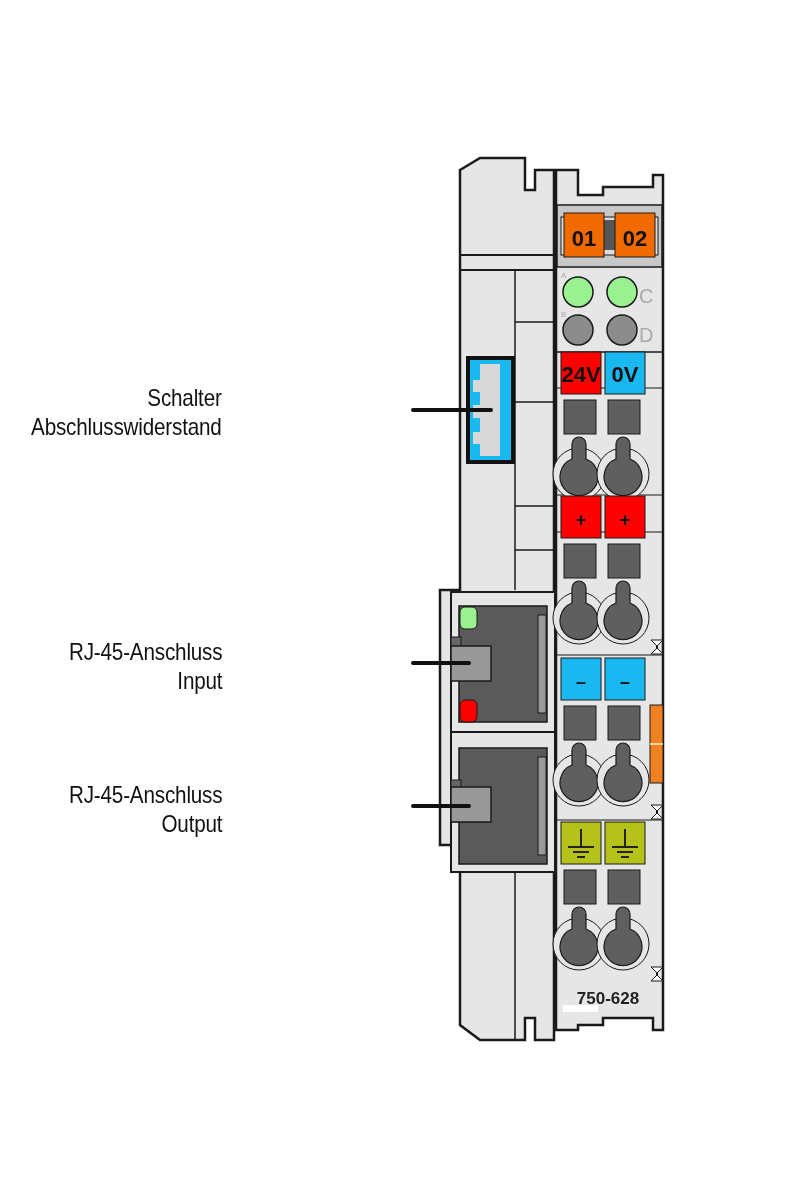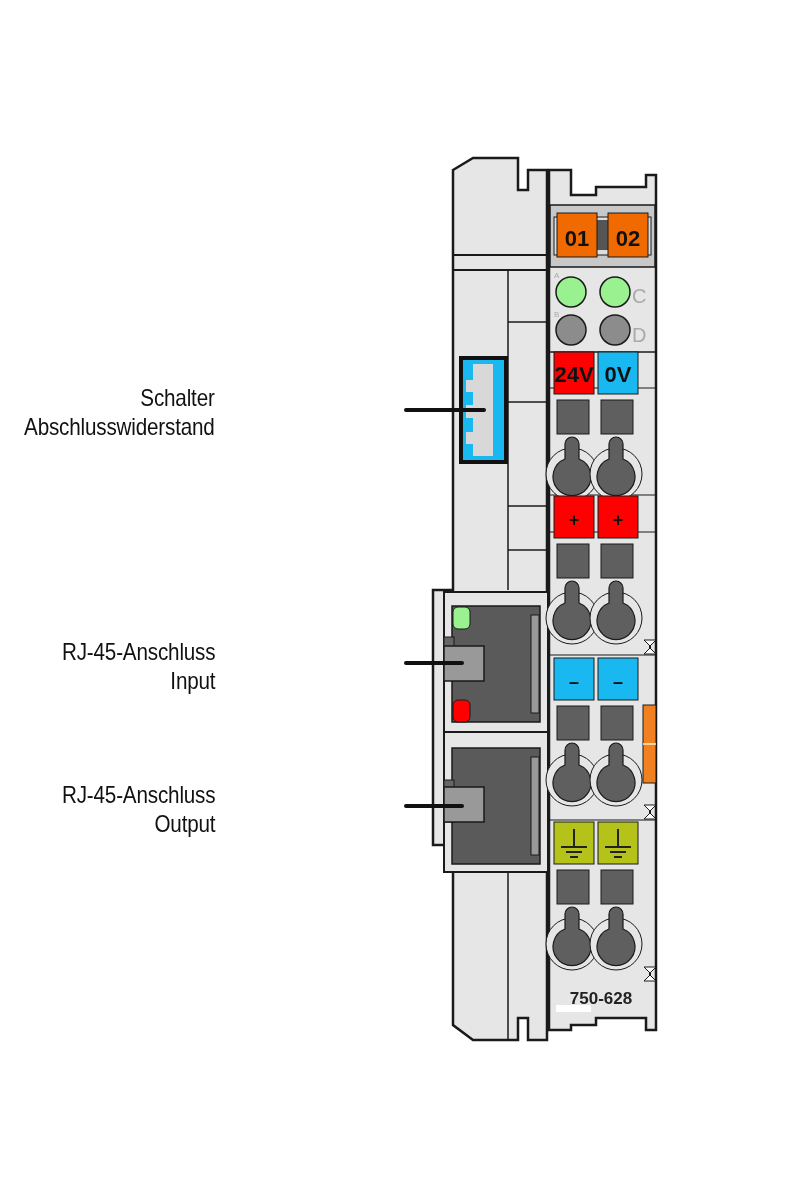--- a/index.html
+++ b/index.html
@@ -1,17 +1,17 @@
 <!DOCTYPE html>
 <html><head>
 <meta charset="utf-8">
 <style>
   html, body { margin:0; padding:0; background:#ffffff; }
   body { width:800px; height:1200px; position:relative; overflow:hidden; font-family:"Liberation Sans", sans-serif; }
-  #stage { position:absolute; left:1px; top:0; width:632px; height:1200px; }
+  #stage { position:absolute; left:8px; top:0; width:632px; height:1200px; }
   .label { position:absolute; text-align:right; font-family:"Liberation Sans", sans-serif; font-size:24px; line-height:29px; color:#111; transform:scaleX(0.86); transform-origin:right top; letter-spacing:-0.2px; }
   .label div { white-space:nowrap; }
 </style>
 </head>
 <body>
 
 <div id="stage">
   <svg width="800" height="1200" viewBox="0 0 800 1200" xmlns="http://www.w3.org/2000/svg">
 
     <g stroke="#1a1a1a" stroke-width="2.5" fill="#e6e6e6">

